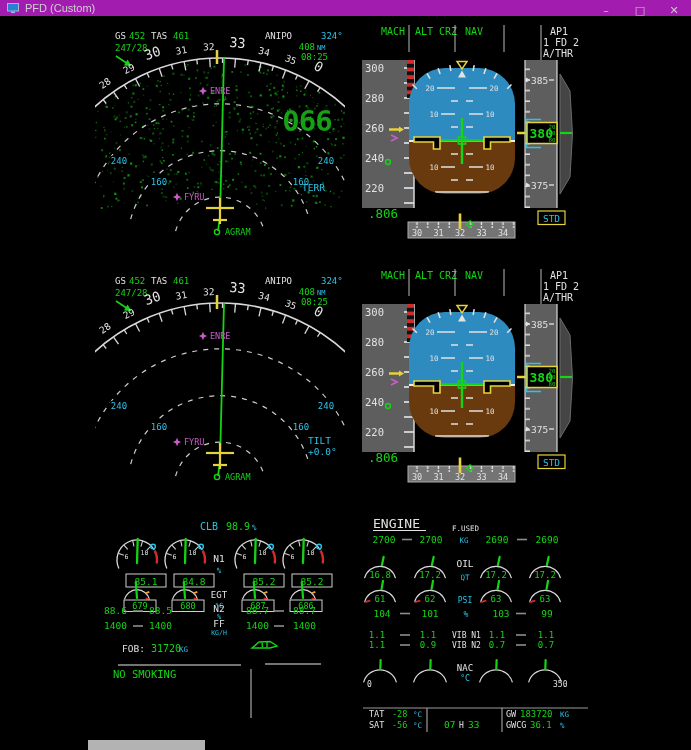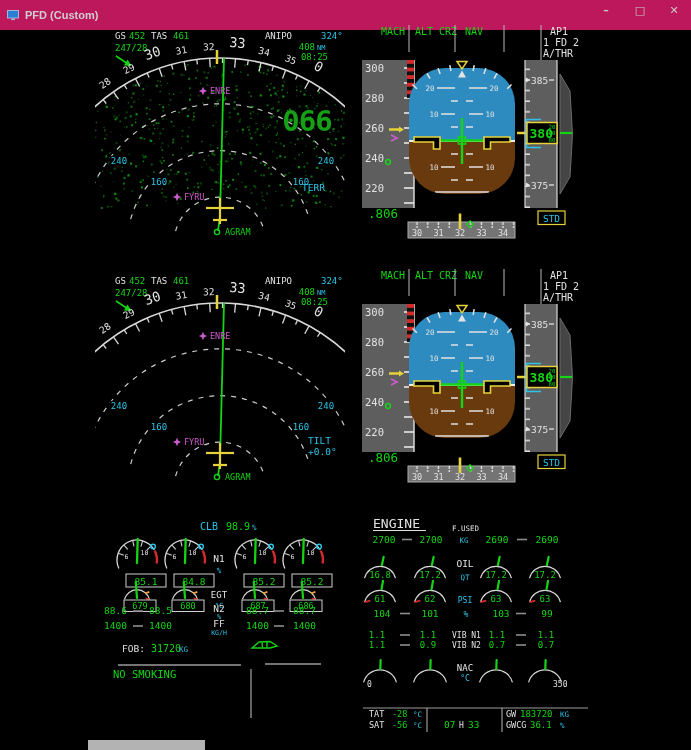--- a/index.html
+++ b/index.html
@@ -1,19 +1,19 @@
 <!DOCTYPE html>
 <html><head>
 <meta charset="utf-8">
 <style>
   html,body{margin:0;padding:0;background:#000;}
   #window{position:relative;width:691px;height:750px;background:#000;overflow:hidden;
           font-family:"Liberation Sans",sans-serif;}
-  #titlebar{position:absolute;left:0;top:0;width:691px;height:30px;background:#be185d;
-            display:flex;align-items:center;font-weight:bold;}
+  #titlebar{position:absolute;left:0;top:0;width:691px;height:16px;background:#a21caf;
+            display:flex;align-items:center;}
   #titlebar .ttl{color:#cfcfcf;font-size:11px;margin-left:6px;}
   #winbtns{position:absolute;right:0;top:0;height:20px;display:flex;}
   #winbtns span{width:34px;height:20px;display:flex;align-items:center;justify-content:center;
                 color:#c8c8c8;font-size:11px;font-family:"DejaVu Sans",sans-serif;}
   .panel{position:absolute;}
   svg text{font-family:"DejaVu Sans Mono","Liberation Mono",monospace;}
   .wht{fill:#e2e2e2}.grn{fill:#15d415}.cyn{fill:#2cc3e6}.mag{fill:#cb5bcb}
   .halo{paint-order:stroke;stroke:#000;stroke-width:3px;}
   #corner{position:absolute;left:88px;top:740px;width:117px;height:10px;background:#b3b3b3;}
 </style>

